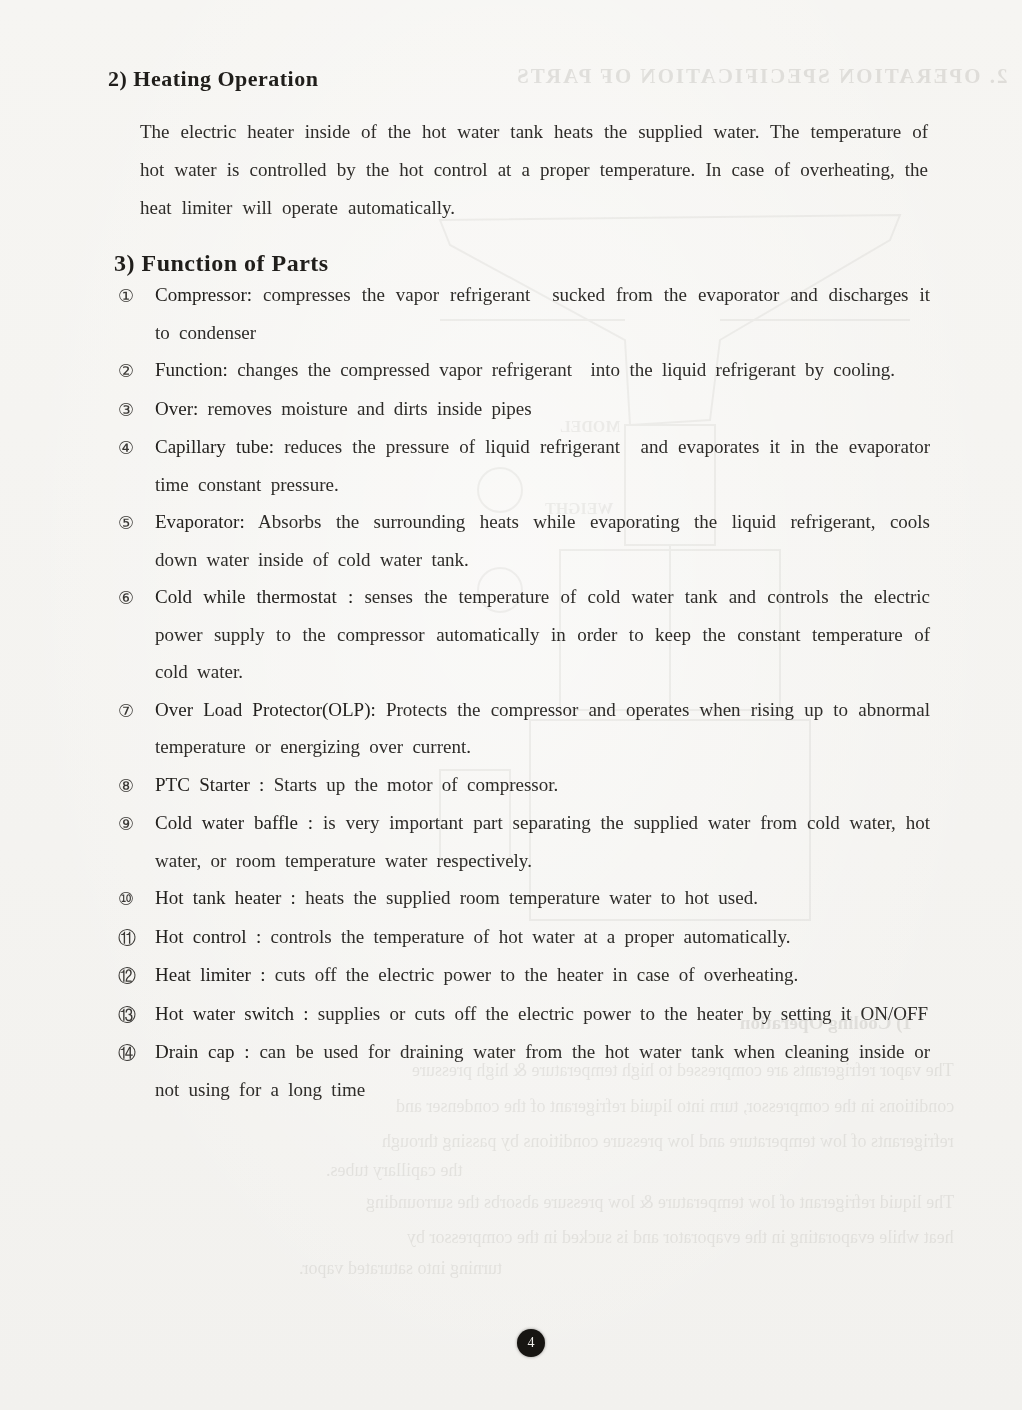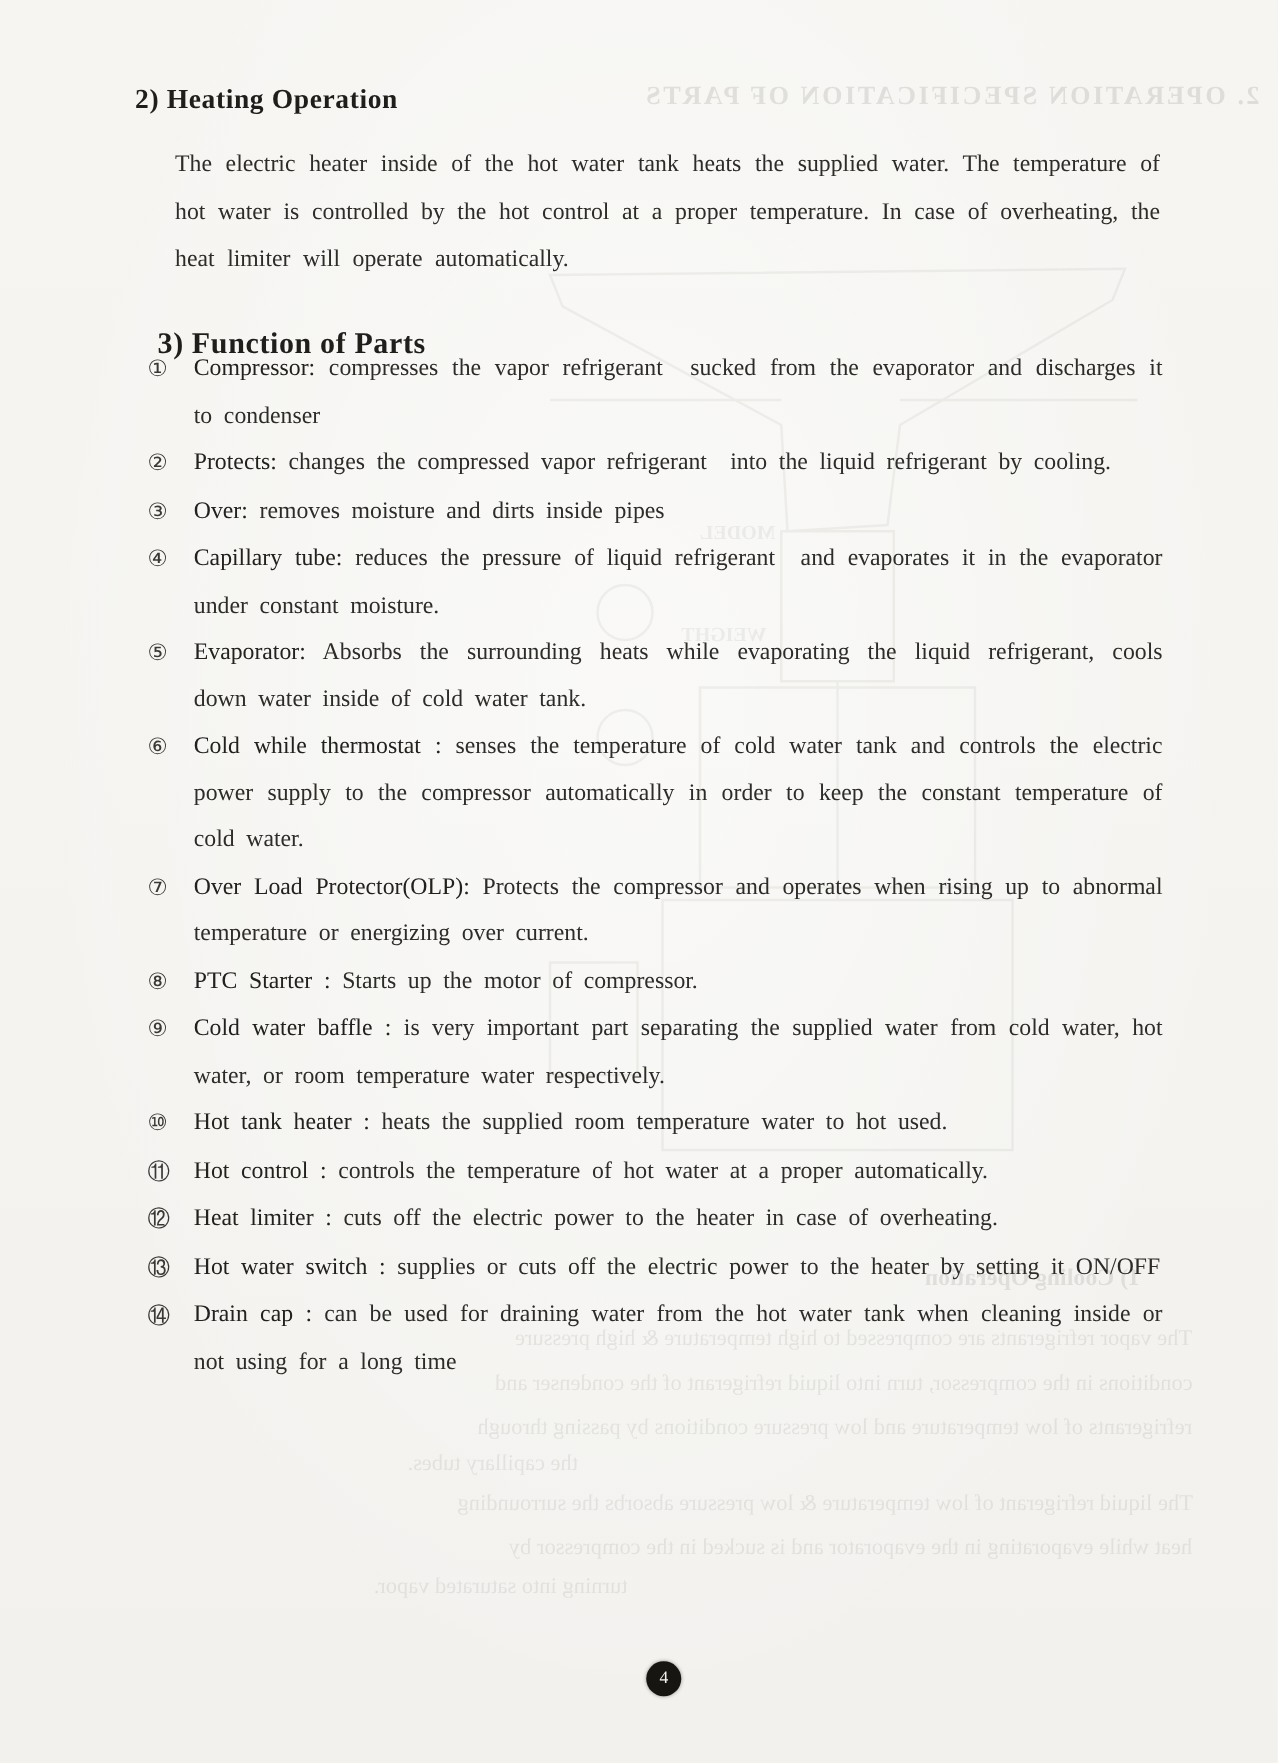--- a/index.html
+++ b/index.html
@@ -61,21 +61,21 @@
     font-size: 22px; font-weight: bold; color: #201e1b;
     letter-spacing: 0.5px;
   }
   .heating-body {
     position: absolute; top: 94px; left: 140px; width: 788px;
     font-size: 19px; line-height: 38px;
     text-align: justify;
     word-spacing: 0.28em;
   }
   .heading-3 {
-    margin: 16px;
+    margin: 4px;
     position: absolute; top: 246px; left: 110px;
     font-size: 24px; font-weight: bold; color: #201e1b;
     letter-spacing: 0.5px;
     font-family: Liberation Serif, serif;
   }
   .parts-list {
     position: absolute; top: 276px; left: 118px; width: 812px;
   }
   .part-item {
     display: grid;
@@ -151,31 +151,31 @@
 
     <div class="parts-list">
 
       <div class="part-item">
         <span class="part-num">①</span>
         <span class="part-text"><span class="part-term">Compressor:</span> <span class="part-desc">compresses the vapor refrigerant  sucked from the evaporator and discharges it to condenser</span></span>
       </div>
 
       <div class="part-item">
         <span class="part-num">②</span>
-        <span class="part-text"><span class="part-term">Protects:</span> <span class="part-desc">changes the compressed vapor refrigerant  into the liquid refrigerant by cooling.</span></span>
+        <span class="part-text"><span class="part-term">Function:</span> <span class="part-desc">changes the compressed vapor refrigerant  into the liquid refrigerant by cooling.</span></span>
       </div>
 
       <div class="part-item">
         <span class="part-num">③</span>
         <span class="part-text"><span class="part-term">Over:</span> <span class="part-desc">removes moisture and dirts inside pipes</span></span>
       </div>
 
       <div class="part-item">
         <span class="part-num">④</span>
-        <span class="part-text"><span class="part-term">Capillary tube:</span> <span class="part-desc">reduces the pressure of liquid refrigerant  and evaporates it in the evaporator under constant moisture.</span></span>
+        <span class="part-text"><span class="part-term">Capillary tube:</span> <span class="part-desc">reduces the pressure of liquid refrigerant  and evaporates it in the evaporator time constant pressure.</span></span>
       </div>
 
       <div class="part-item">
         <span class="part-num">⑤</span>
         <span class="part-text"><span class="part-term">Evaporator:</span> <span class="part-desc">Absorbs the surrounding heats while evaporating the liquid refrigerant, cools down water inside of cold water tank.</span></span>
       </div>
 
       <div class="part-item">
         <span class="part-num">⑥</span>
         <span class="part-text"><span class="part-term">Cold while thermostat :</span> <span class="part-desc">senses the temperature of cold water tank and controls the electric power supply to the compressor automatically in order to keep the constant temperature of cold water.</span></span>

